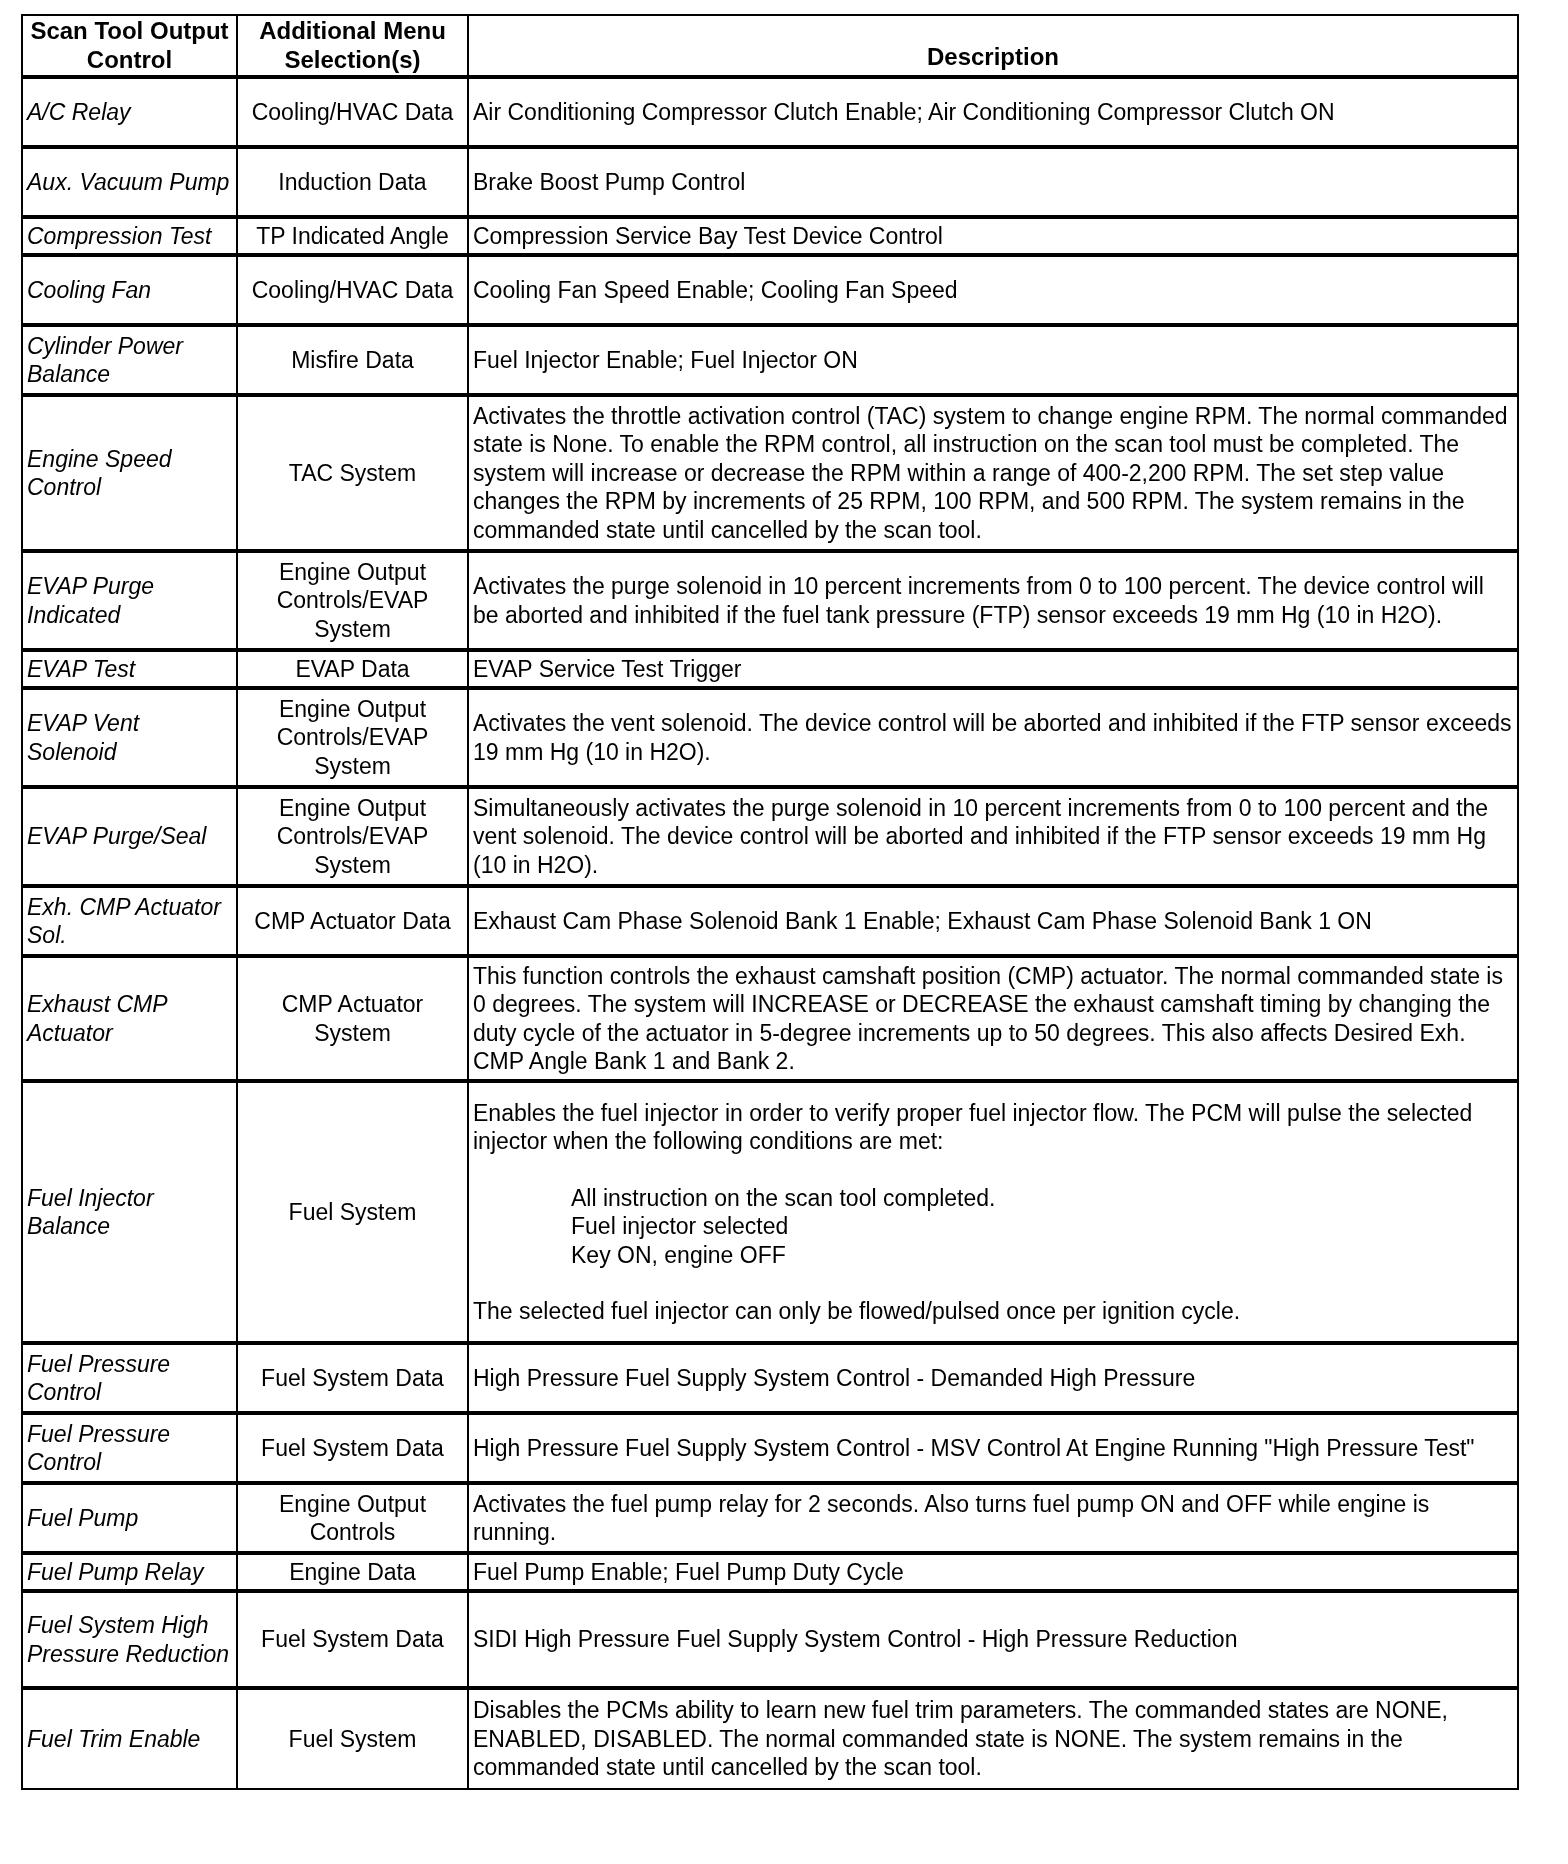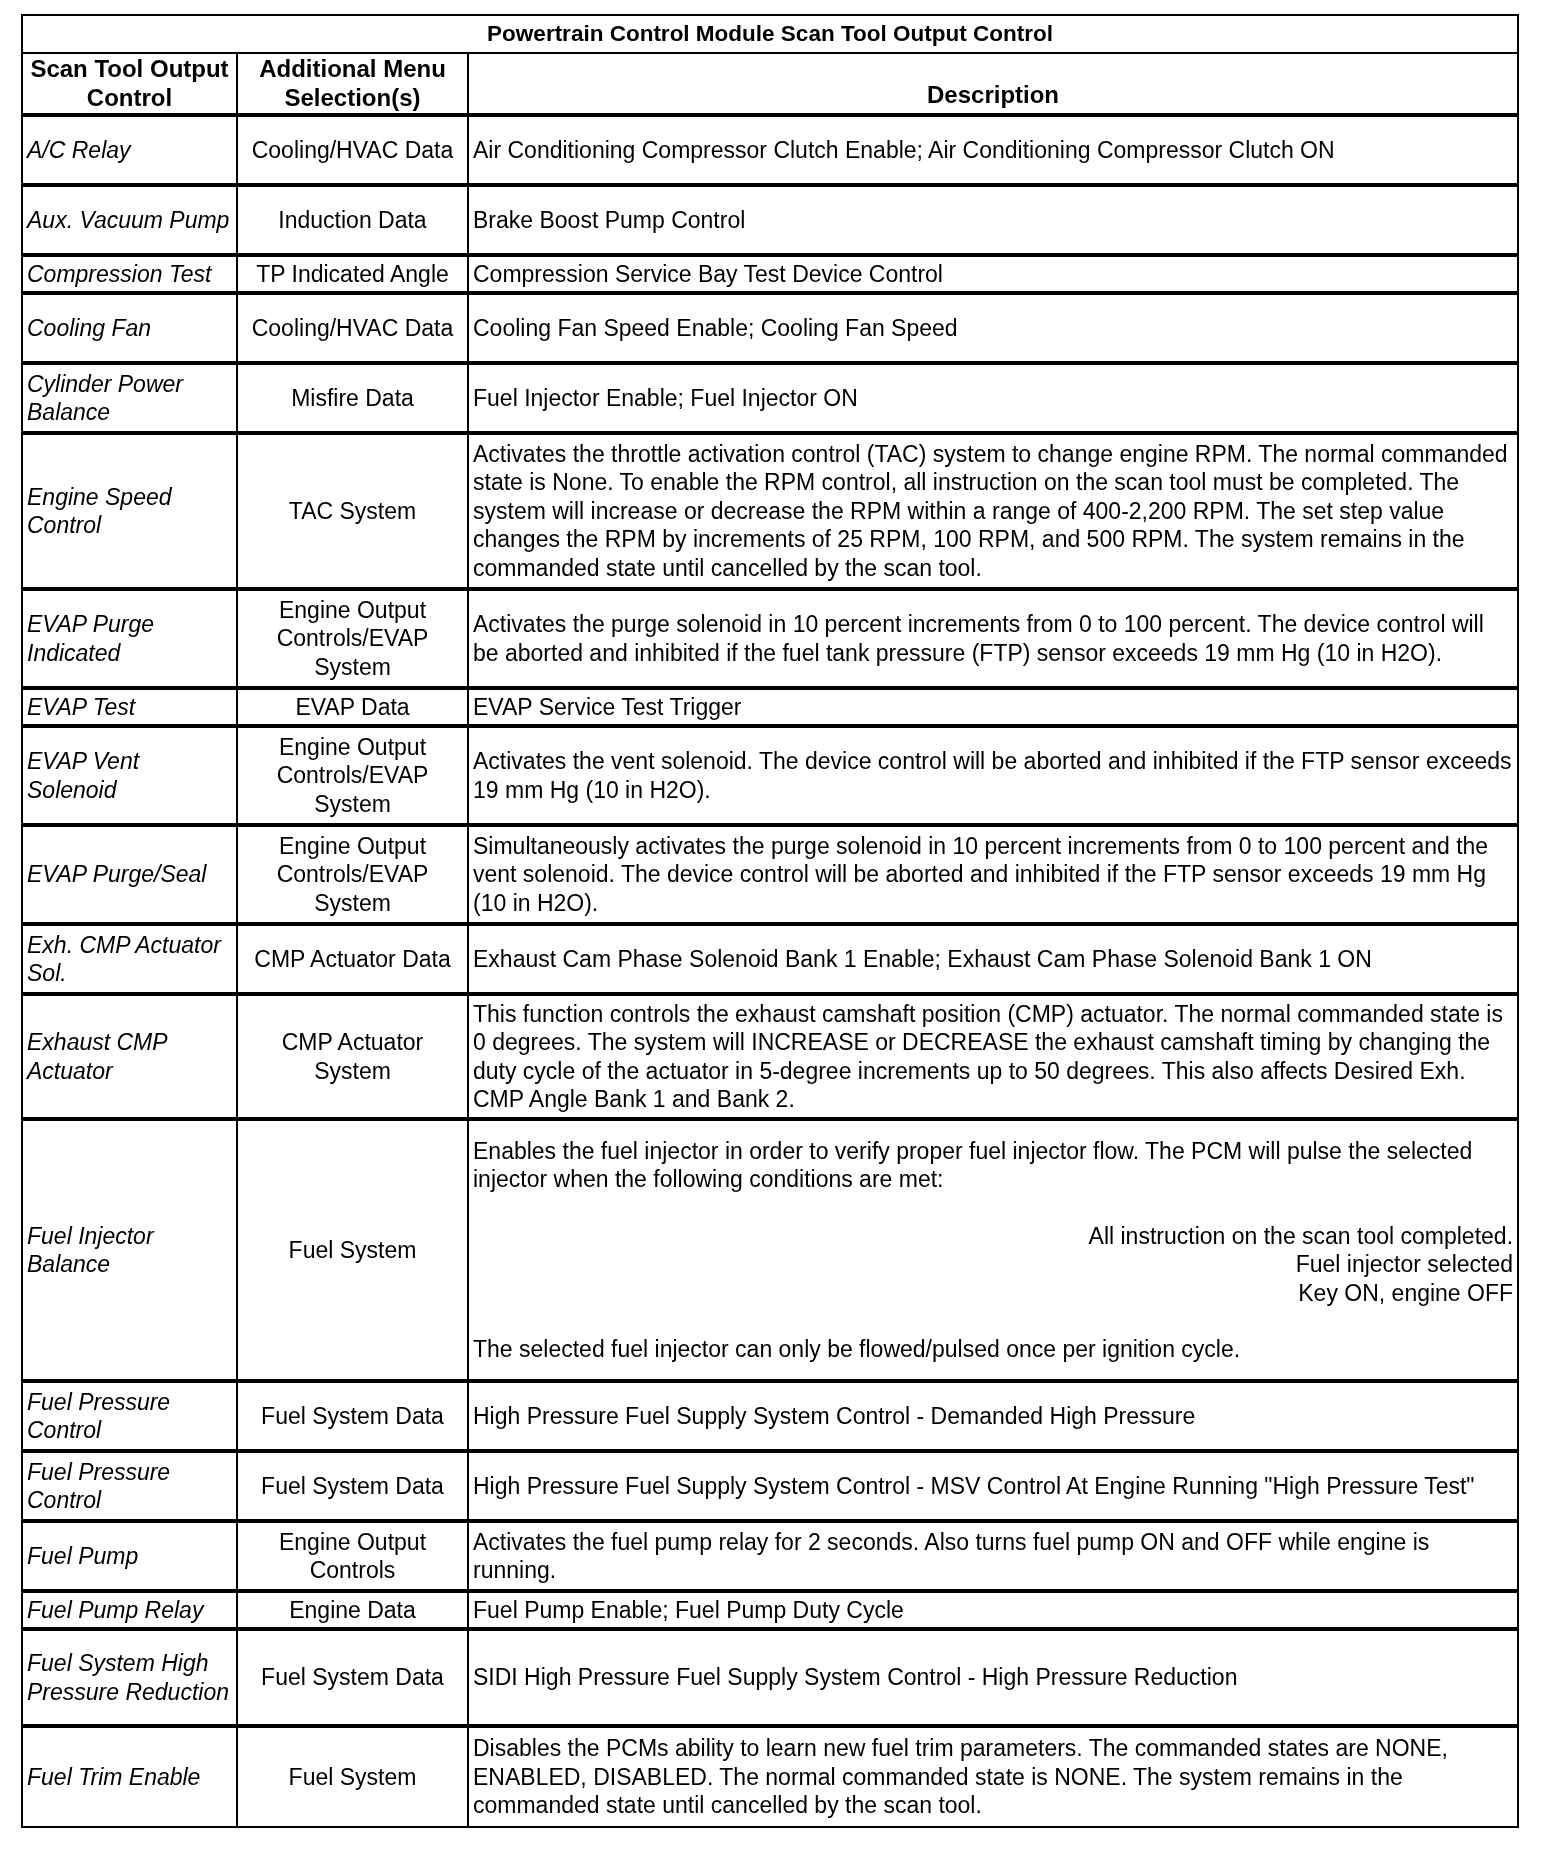--- a/index.html
+++ b/index.html
@@ -17,37 +17,34 @@
     font-size: 23px; line-height: 28.5px; font-weight: normal;
     word-wrap: break-word;
   }
   table.doc tr.row td { border-top-width: 4px; }
   table.doc th.title { text-align: center; font-weight: bold; height: 34px; font-size: 22.5px; }
   table.doc th.hdr { text-align: center; font-weight: bold; font-size: 24px; }
   table.doc th.hdr-desc { vertical-align: bottom; padding-bottom: 4px; }
   td.c-ctrl { text-align: left; font-style: italic; }
   td.c-menu { text-align: center; }
   td.c-desc { text-align: left; }
-  .cond-list { margin: 28px 0 28px 98px; padding: 0; list-style: none; text-align: right; }
+  .cond-list { margin: 28px 0 28px 98px; padding: 0; list-style: none; }
   .cond-list li { margin: 0; }
   .desc-line { display: block; }
 </style>
 </head>
 <body>
 
 <table class="doc">
   <colgroup>
       <col class="c1">
       <col class="c2">
       <col class="c3">
     </colgroup>
   <thead>
-    <tr>
-      <th class="title" colspan="3">Powertrain Control Module Scan Tool Output Control</th>
-    </tr>
     <tr style="height:59px;">
       <th class="hdr">Scan Tool Output Control</th>
       <th class="hdr">Additional Menu Selection(s)</th>
       <th class="hdr hdr-desc">Description</th>
     </tr>
   </thead>
   <tbody>
     <tr class="row" style="height:70px;">
       <td class="c-ctrl">A/C Relay</td>
       <td class="c-menu">Cooling/HVAC Data</td>

